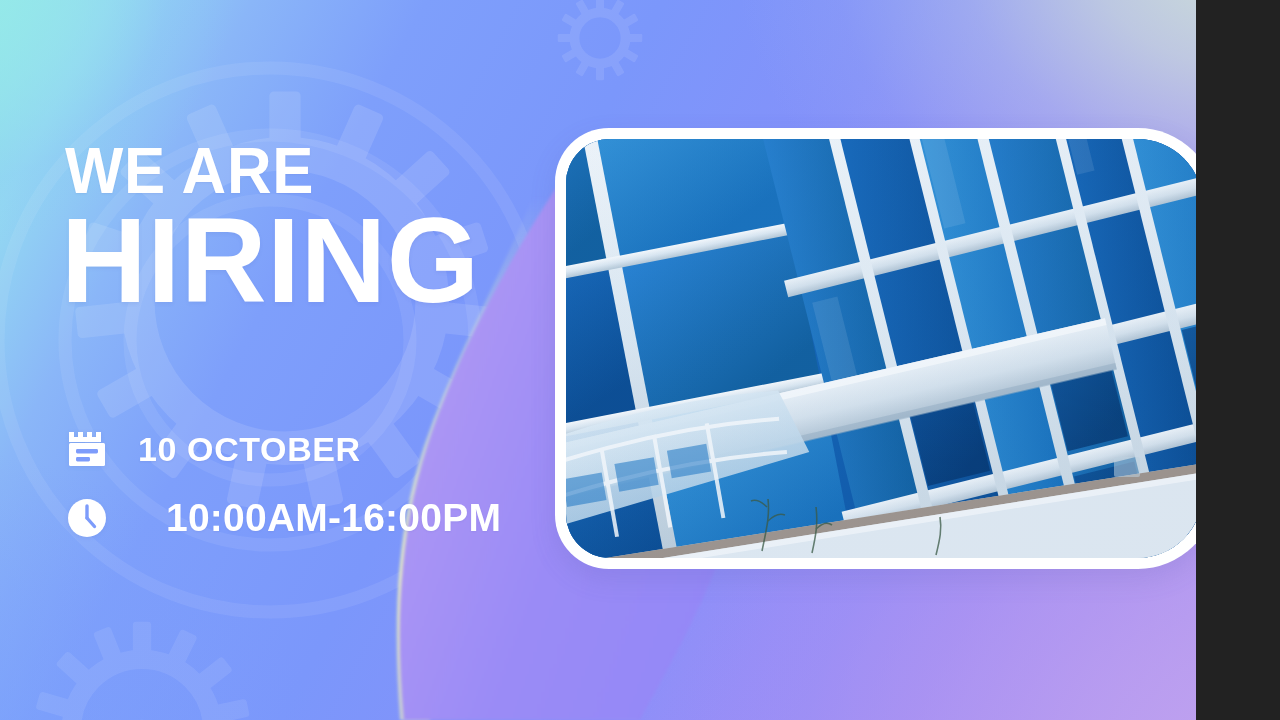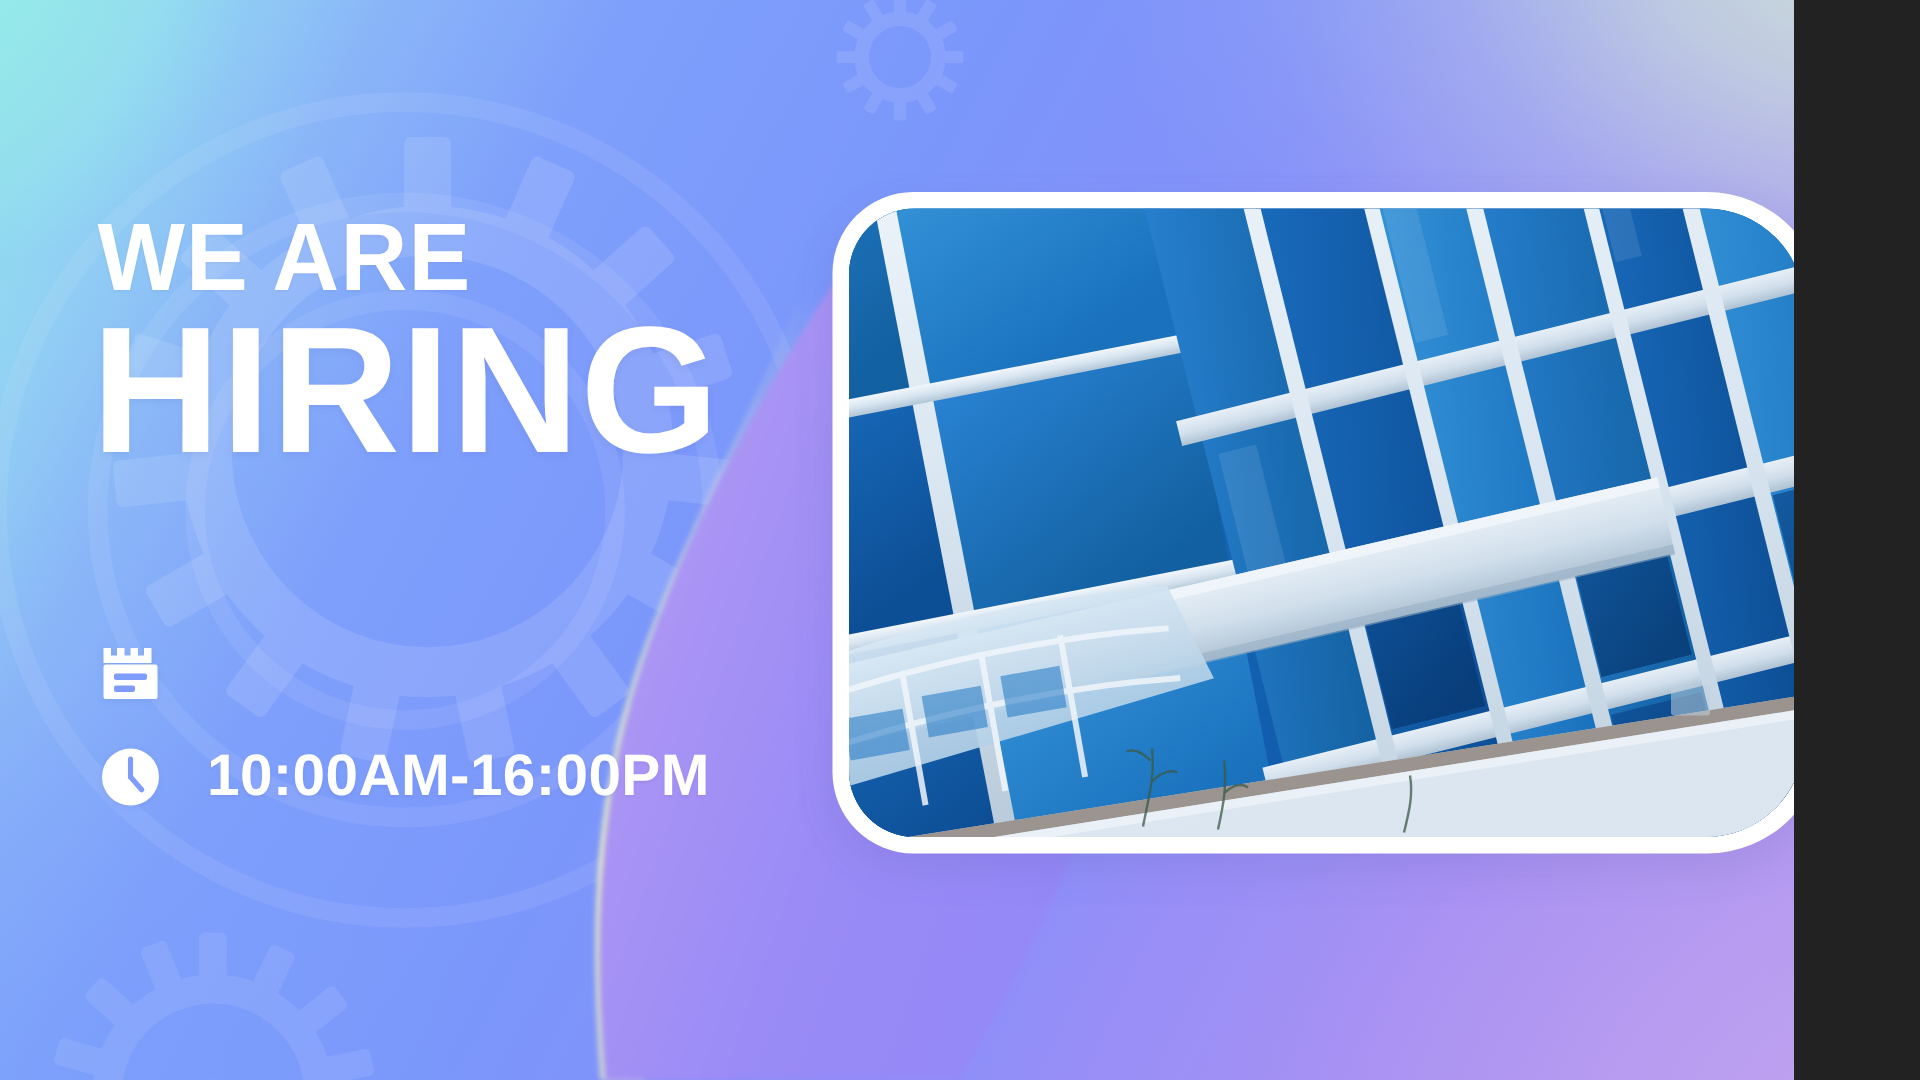--- a/index.html
+++ b/index.html
@@ -81,21 +81,21 @@
   }
   .head-lg{
     color:#fff;font-weight:700;letter-spacing:.004em;
     font-size:120px;line-height:.86;margin:12px 0 0 -4px;
     transform:scaleX(.99);transform-origin:left center;
     text-shadow:0 2px 4px rgba(70,90,180,.10);
   }
 
   .meta{position:absolute;left:66px;top:428px;width:520px;}
   .meta-row{display:flex;align-items:center;margin-bottom:26px;}
-  .meta-row:last-child{margin-bottom:0;}
+  .meta-row:last-child{margin-bottom:0;gap:28px;}
   .meta-ico{
     width:42px;height:42px;flex:0 0 42px;
     display:flex;align-items:center;justify-content:center;margin-right:30px;
   }
   .meta-ico svg{display:block;filter:drop-shadow(0 1px 2px rgba(70,90,180,.12));}
   .meta-txt{
     color:#fff;font-weight:700;white-space:nowrap;
     text-shadow:0 1px 2px rgba(70,90,180,.12);
   }
   .meta-date{font-size:34px;letter-spacing:.018em;}
@@ -251,20 +251,21 @@
           <g fill="#ffffff">
             <path d="M2,2 h5 v5 h4 v-5 h5 v5 h4 v-5 h5 v5 h4 v-5 h5 v10 h-32 z"></path>
             <rect x="2" y="13" width="36" height="23" rx="1.5"></rect>
           </g>
           <g fill="#7d9cfb">
             <rect x="9" y="19" width="22" height="4.4" rx="1.4"></rect>
             <rect x="9" y="27" width="14" height="4.4" rx="1.4"></rect>
           </g>
         </svg>
       </span>
+      <span class="meta-txt meta-date">10 OCTOBER</span>
     </div>
 
     <div class="meta-row">
       <span class="meta-ico">
         <svg width="40" height="40" viewBox="0 0 40 40">
           <circle cx="20" cy="20" r="19" fill="#ffffff"></circle>
           <g stroke="#7d9cfb" stroke-width="3.4" stroke-linecap="round" fill="none">
             <line x1="20" y1="20" x2="20" y2="8"></line>
             <line x1="20" y1="20" x2="27.5" y2="28.5"></line>
           </g>

